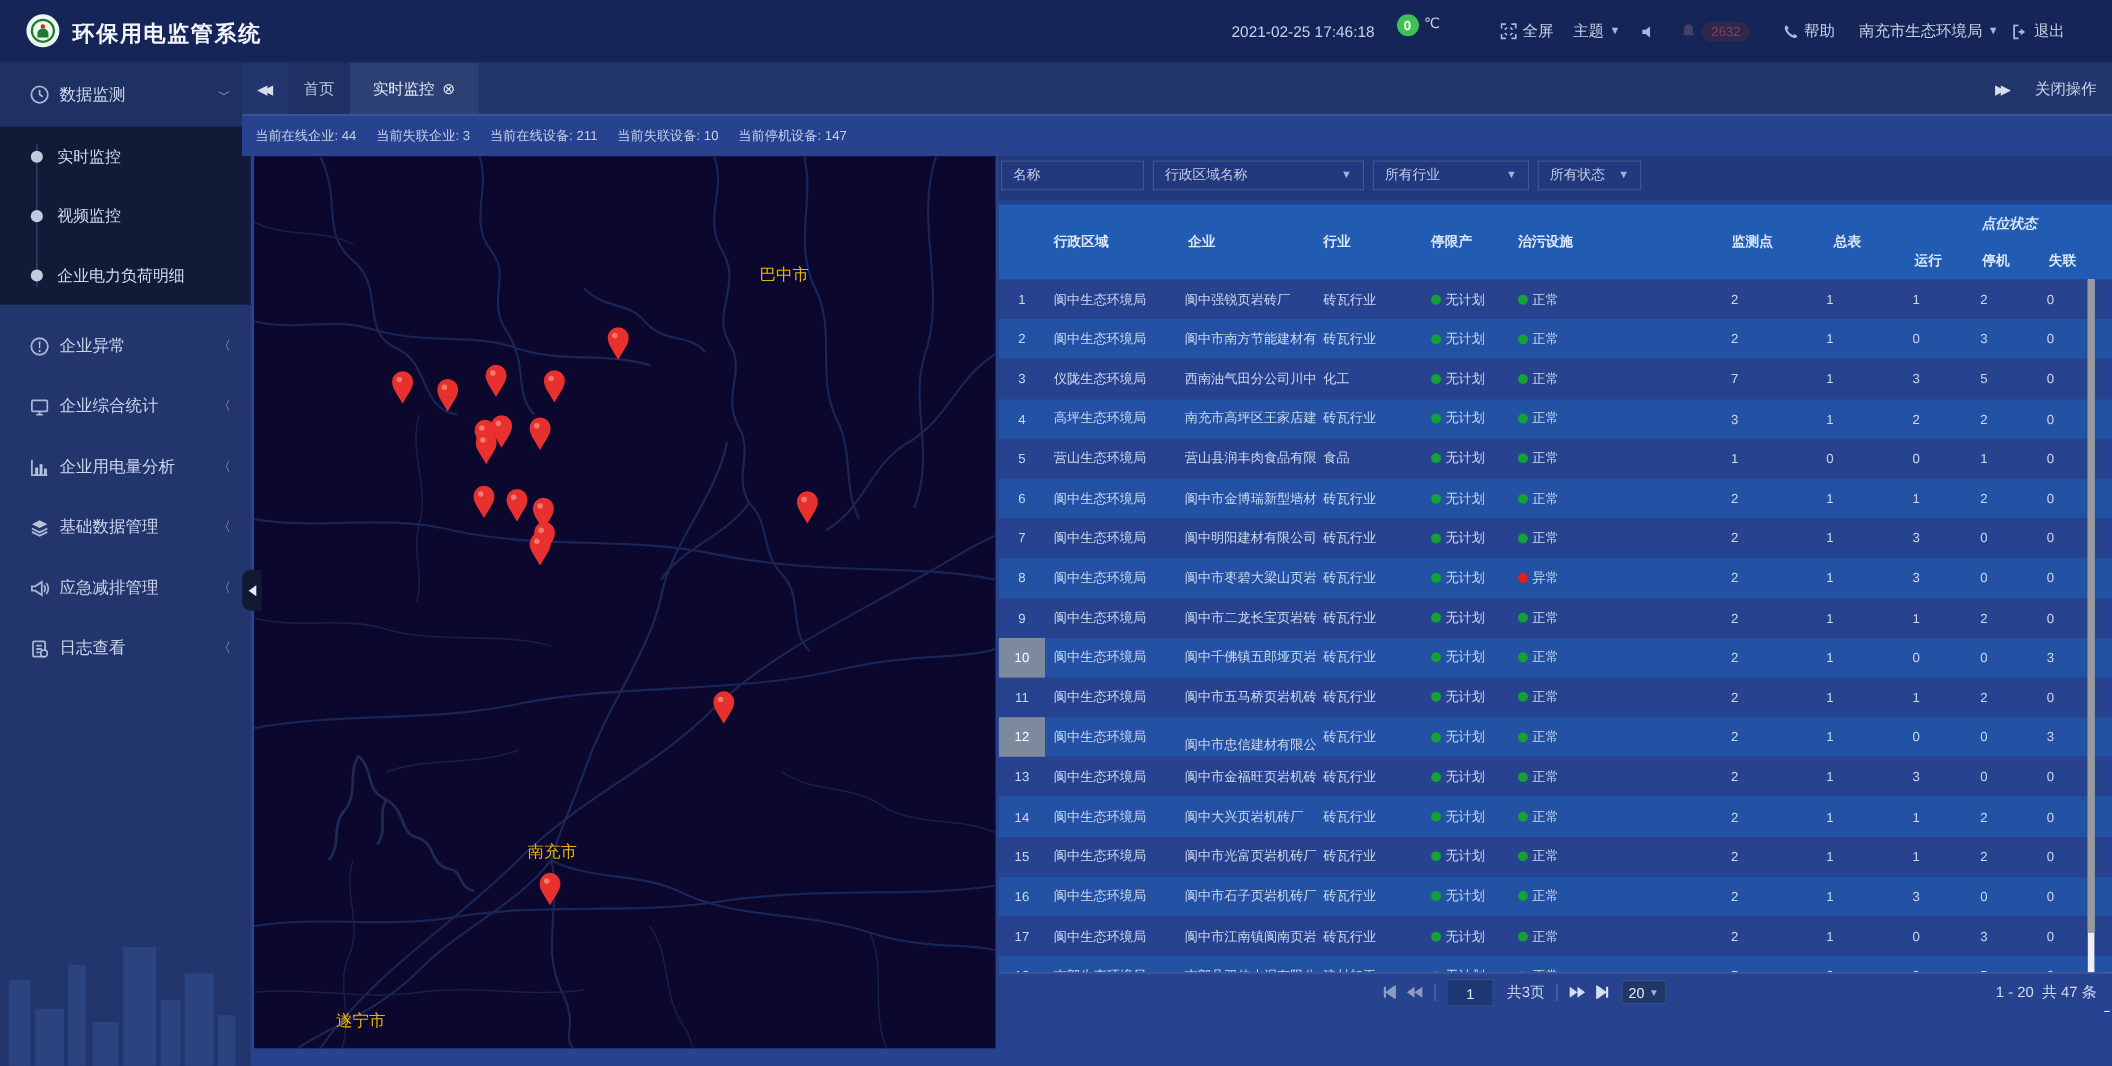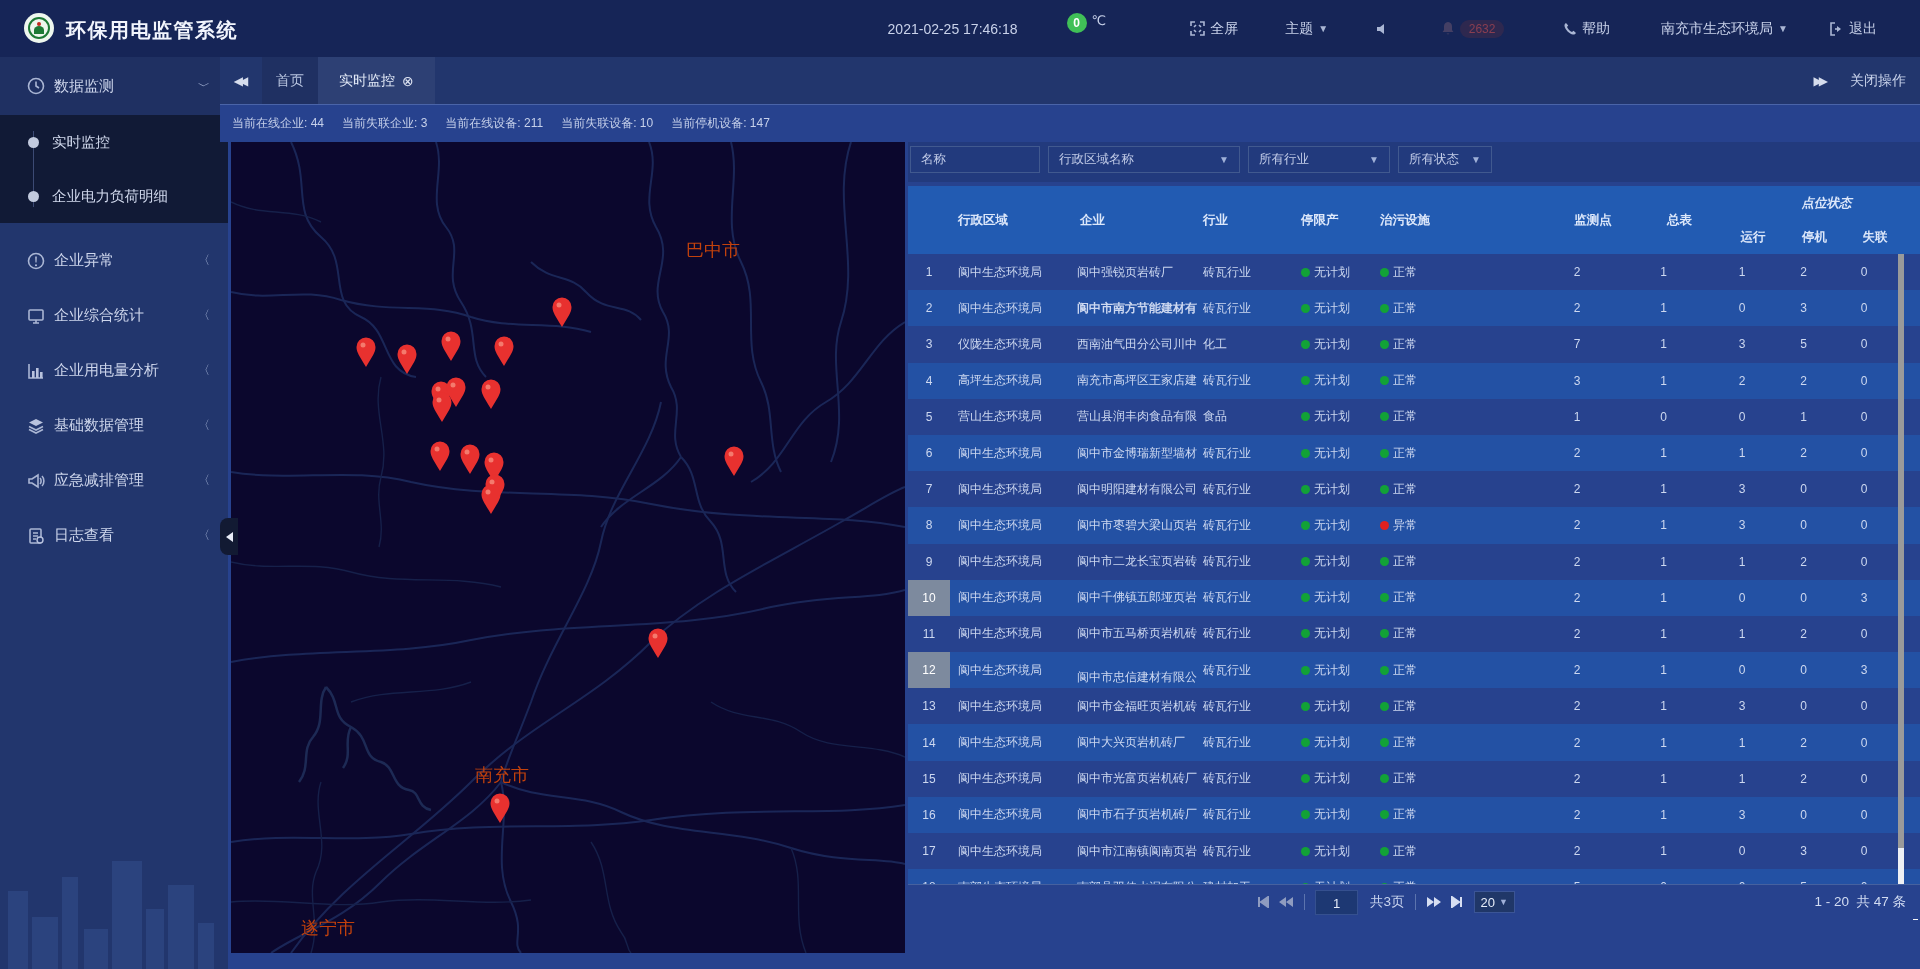--- a/index.html
+++ b/index.html
@@ -6,21 +6,21 @@
   html,body { width:1920px; height:969px; overflow:hidden; }
   body { background:#27428e; font-family:"Liberation Sans","DejaVu Sans",sans-serif; position:relative; }
 
   
   #header { position:absolute; left:0; top:0; width:1920px; height:57px; background:#162557; color:#c9d2ea; }
   #logo { position:absolute; left:24px; top:13px; width:30px; height:30px; border-radius:50%; background:#eef7ee; display:flex; align-items:center; justify-content:center; }
   #logo .inner { width:22px; height:22px; border-radius:50%; border:2px solid #1d7a35; position:relative; overflow:hidden; }
   #logo .inner:before { content:""; position:absolute; left:4px; top:7px; width:10px; height:8px; background:#1d7a35; border-radius:50% 50% 0 0; }
   #logo .inner:after { content:""; position:absolute; left:7px; top:3px; width:4px; height:4px; background:#c22a1e; border-radius:50%; }
   #app-title { position:absolute; left:66px; top:17px; font-size:20px; font-weight:bold; color:#f2f5fd; letter-spacing:1.5px; }
-  #header-right { position:absolute; right:0; top:0; height:57px; display:flex; align-items:center; font-size:14px;gap:29px; }
+  #header-right { position:absolute; right:0; top:0; height:57px; display:flex; align-items:center; font-size:14px; }
   #header-right .hitem { display:flex; align-items:center; gap:5px; }
   .temp-circle { width:20px; height:20px; border-radius:50%; background:#40c057; color:#fff; font-size:12px; font-weight:bold; display:flex; align-items:center; justify-content:center; position:relative; top:-6px; }
   .badge-pill { min-width:44px; height:18px; border-radius:9px; background:#33294e; color:#9e4350; font-size:12px; display:flex; align-items:center; justify-content:center; padding:0 8px; }
   .hicon { display:inline-flex; align-items:center; justify-content:center; }
   .hicon svg { display:block; }
   .caret-down { font-size:10px; color:#aab6d4; }
 
   
   #sidebar { position:absolute; left:0; top:57px; width:228px; height:912px; background:#22366d; overflow:hidden; }
   .side-group { height:55px; display:flex; align-items:center; color:#ced6ec; font-size:15px; position:relative; cursor:pointer; }
@@ -48,21 +48,21 @@
 
   
   #statsbar { position:absolute; left:220px; top:104px; width:1700px; height:38px; background:#27428e; border-top:1px solid #4a64a8; display:flex; align-items:center; color:#c6d0ea; font-size:12px; }
   .stat-item { margin-left:12px; }
   .stat-item:first-child { margin-left:12px; }
   .stat-gap { width:6px; display:inline-block; }
 
   
   #map { position:absolute; left:231px; top:142px; width:674px; height:811px; background:#0b072d; }
   #map svg { position:absolute; left:0; top:0; }
-  .city-label { position:absolute; color:#c2410c; font-size:18px; transform:translate(-50%,-50%); white-space:nowrap; }
+  .city-label { position:absolute; color:#eab308; font-size:15px; transform:translate(-50%,-50%); white-space:nowrap; }
   #map-collapse { position:absolute; left:220px; top:518px; width:18px; height:37px; background:#121a33; border-radius:8px 0 0 8px; display:flex; align-items:center; justify-content:center; z-index:5; }
   #map-collapse .tri { width:0; height:0; border-top:5px solid transparent; border-bottom:5px solid transparent; border-right:7px solid #e8ecf8; }
 
   
   #filterbar { position:absolute; left:908px; top:142px; width:1012px; height:40px; background:#223a7d; }
   .fbox { position:absolute; top:4px; height:27px; background:transparent; border:1px solid #41598f; color:#c2cce8; font-size:12.5px; display:flex; align-items:center; padding:0 10px; }
   .fbox .fchev { margin-left:auto; color:#9fb0d8; font-size:10px; }
 
   #thead { position:absolute; left:908px; top:186px; width:1012px; height:68px; background:#225bb2; color:#dce7fa; font-size:12.5px; font-weight:bold; }
   .hgrid { display:grid; grid-template-columns:42px 125px 122px 98px 80px 159px 86px 87px 70px 53px 68px; height:68px; }
@@ -170,20 +170,24 @@
           </svg>
         </span>
         <span>数据监测</span>
         <span class="chev">﹀</span>
       </div>
       <div id="submenu">
         <div class="vline"></div>
         <div class="sub-item">
           <span class="dot"></span>
           <span class="slabel">实时监控</span>
+        </div>
+        <div class="sub-item">
+          <span class="dot"></span>
+          <span class="slabel">视频监控</span>
         </div>
         <div class="sub-item">
           <span class="dot"></span>
           <span class="slabel">企业电力负荷明细</span>
         </div>
       </div>
       <div class="side-group">
         <span class="gicon">
           <svg width="18" height="18" viewBox="0 0 18 18">
             <circle cx="9" cy="9" r="7.5" class="ic"></circle>
@@ -417,21 +421,21 @@
       <div class="tcell" style="padding-left:5px;"><span class="status-dot" style="background:#12a237;"></span>正常</div>
       <div class="tcell tc-center">2</div>
       <div class="tcell tc-center">1</div>
       <div class="tcell tc-center">1</div>
       <div class="tcell tc-center">2</div>
       <div class="tcell tc-center">0</div>
     </div>
     <div class="trow even">
       <div class="tcell numcell">2</div>
       <div class="tcell" style="padding-left:8px;">阆中生态环境局</div>
-      <div class="tcell" style="padding-left:2px;font-weight:bold;">阆中市南方节能建材有</div>
+      <div class="tcell" style="padding-left:2px;">阆中市南方节能建材有</div>
       <div class="tcell" style="padding-left:6px;">砖瓦行业</div>
       <div class="tcell" style="padding-left:6px;"><span class="status-dot" style="background:#12a237;"></span>无计划</div>
       <div class="tcell" style="padding-left:5px;"><span class="status-dot" style="background:#12a237;"></span>正常</div>
       <div class="tcell tc-center">2</div>
       <div class="tcell tc-center">1</div>
       <div class="tcell tc-center">0</div>
       <div class="tcell tc-center">3</div>
       <div class="tcell tc-center">0</div>
     </div>
     <div class="trow odd">

